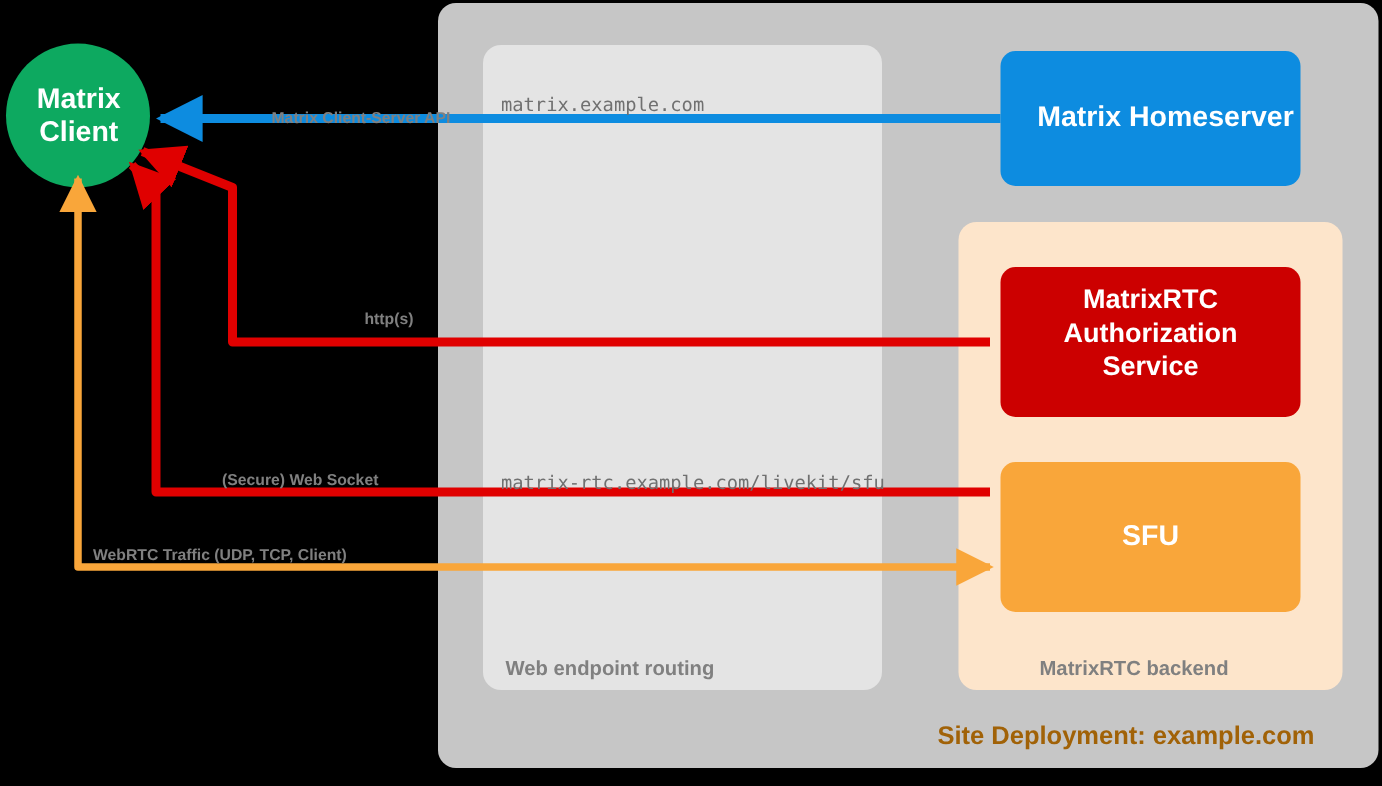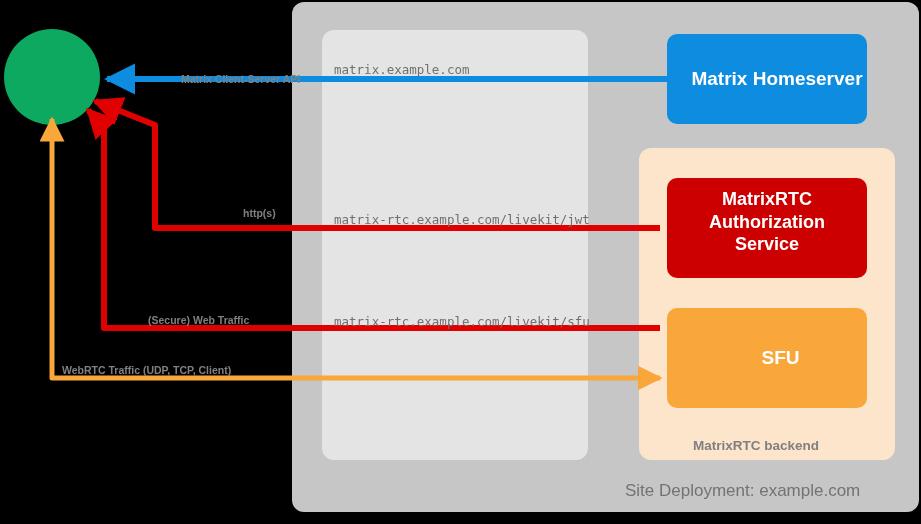--- a/index.html
+++ b/index.html
@@ -38,39 +38,39 @@
   }
   .homeserver-label {
     left: 667px; top: 34px; width: 220px; height: 90px;
     font-size: 19px;
   }
   .auth-label {
     left: 667px; top: 178px; width: 200px; height: 88px;
     font-size: 18px; line-height: 1.25;
   }
   .sfu-label {
-    left: 667px; top: 308px; width: 227px; height: 100px;
+    left: 667px; top: 308px; width: 200px; height: 100px;
     font-size: 19px;
   }
   .panel-caption {
     position: absolute;
     font-size: 13.5px;
     font-weight: bold;
     color: #808080;
     white-space: nowrap;
     pointer-events: none;
   }
   .caption-web { left: 337px; top: 438px; }
   .caption-rtc { left: 693px; top: 438px; }
   .site-caption {
     position: absolute;
     left: 625px; top: 481px;
     font-size: 17px;
-    font-weight: normal;
-    color: #737373;
+    font-weight: bold;
+    color: #a16207;
     white-space: nowrap;
     pointer-events: none;
   }
   .edge-label {
     position: absolute;
     font-size: 10.5px;
     font-weight: bold;
     color: #808080;
     white-space: nowrap;
     pointer-events: none;
@@ -128,45 +128,51 @@
     <path d="M 667 79 L 107 79" fill="none" stroke="#0d8ce0" stroke-width="6" marker-end="url(#arrow-blue)"></path>
 
     <path d="M 660 228 L 155 228 L 155 125 L 95 101" fill="none" stroke="#e00000" stroke-width="6" stroke-linejoin="round" marker-end="url(#arrow-red)"></path>
 
     <path d="M 660 328 L 104 328 L 104 127 L 88 110" fill="none" stroke="#e00000" stroke-width="6" stroke-linejoin="round" marker-end="url(#arrow-red)"></path>
 
     <path d="M 52 119 L 52 378 L 660 378" fill="none" stroke="#f9a63a" stroke-width="5" stroke-linejoin="round" marker-start="url(#arrow-orange)" marker-end="url(#arrow-orange)"></path>
 
   </svg>
 
+  <div class="node-label circle-label">
+    <div>
+      <div>Matrix</div>
+      <div>Client</div>
+    </div>
+  </div>
 
   <div class="node-label homeserver-label">Matrix Homeserver</div>
 
   <div class="node-label auth-label">
     <div>
       <div>MatrixRTC</div>
       <div>Authorization</div>
       <div>Service</div>
     </div>
   </div>
 
   <div class="node-label sfu-label">SFU</div>
 
+  <div class="panel-caption caption-web">Web endpoint routing</div>
 
   <div class="panel-caption caption-rtc">MatrixRTC backend</div>
 
   <div class="site-caption">Site Deployment: example.com</div>
 
   <div class="edge-label lbl-csapi">Matrix Client-Server API</div>
 
   <div class="edge-label lbl-https">http(s)</div>
 
-  <div class="edge-label lbl-ws">(Secure) Web Traffic</div>
+  <div class="edge-label lbl-ws">(Secure) Web Socket</div>
 
   <div class="edge-label lbl-webrtc">WebRTC Traffic (UDP, TCP, Client)</div>
 
   <div class="endpoint ep-1">matrix.example.com</div>
 
-  <div class="endpoint ep-2">matrix-rtc.example.com/livekit/jwt</div>
 
   <div class="endpoint ep-3">matrix-rtc.example.com/livekit/sfu</div>
 
 </div>
 
 </body></html>

